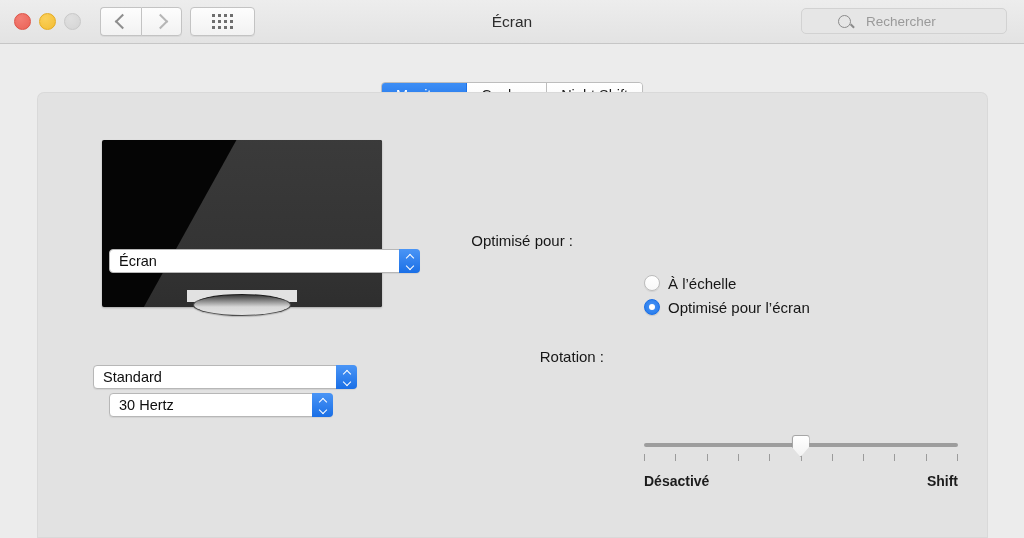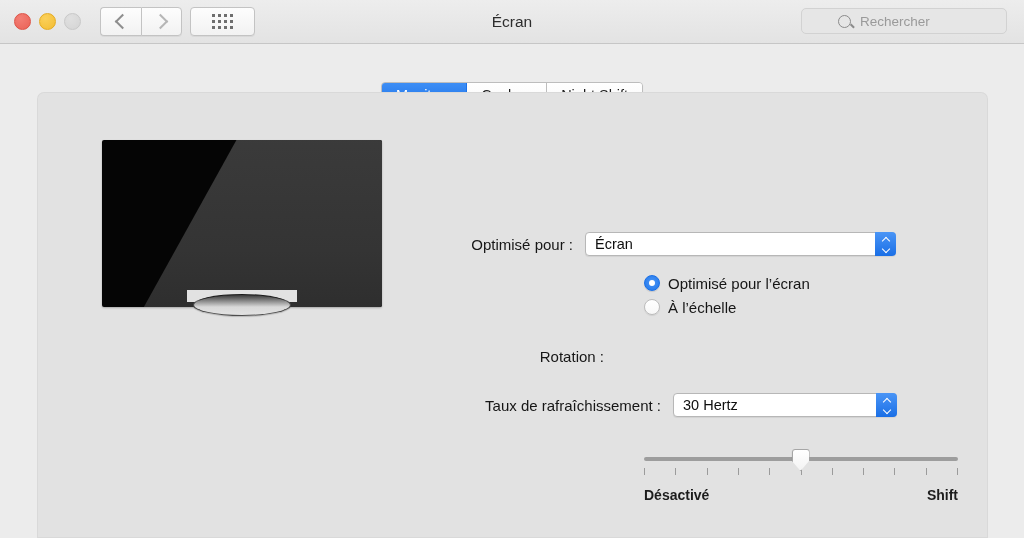--- a/index.html
+++ b/index.html
@@ -132,21 +132,21 @@
     content: "";
     position: absolute;
     width: 5px; height: 1.6px;
     background: #8b8b8b;
     transform: rotate(45deg);
     right: -5px; bottom: 0px;
   }
   .searchfield .sph {
     font-size: 13.5px;
     color: #9a9a9a;
-    margin-left: 22px;
+    margin-left: 28px;
   }
 
   
   .tabbar {
     position: absolute;
     left: 0; top: 82px;
     width: 1024px;
     display: flex;
     justify-content: center;
   }
@@ -240,21 +240,22 @@
     height: 12px;
     background: #e2e2e2;
   }
 
   
   .form { position: absolute; left: 0; top: 0; width: 951px; height: 446px; }
 
   .row {
     position: absolute;
     display: flex;
-    align-items: center;
+    align-items: flex-start;
+    flex-direction: column;
   }
   .row-label {
     font-size: 15px;
     color: #161616;
     text-align: right;
     white-space: nowrap;
   }
 
   .popup {
     position: relative;
@@ -340,21 +341,21 @@
   }
   .radio-label {
     font-size: 15px;
     color: #161616;
     white-space: nowrap;
   }
 
   
   .slider-wrap {
     position: absolute;
-    left: 607px; top: 359px;
+    left: 607px; top: 345px;
     width: 314px;
     height: 30px;
     font-weight: bold;
   }
   .slider-track {
     position: absolute;
     left: 0; top: 6px;
     width: 314px; height: 4px;
     background: #9d9d9d;
     border-radius: 2px;
@@ -465,35 +466,41 @@
           <span class="pval">Écran</span>
           <span class="stepper">
             <span class="ar up"></span>
               <span class="ar down"></span>
           </span>
         </div>
       </div>
 
       <div class="radios">
         <div class="radio-row">
+          <span class="radio off"></span>
+          <span class="radio-label">À l’échelle</span>
+        </div>
+        <div class="radio-row">
           <span class="radio on"></span>
           <span class="radio-label">Optimisé pour l’écran</span>
         </div>
-        <div class="radio-row">
-          <span class="radio off"></span>
-          <span class="radio-label">À l’échelle</span>
-        </div>
       </div>
 
       <div class="row" style="left:44px; top:256px; width:862px;">
         <div class="row-label" style="width:523px;">Rotation :</div>
+        <div class="popup" style="margin-left:12px; width:264px;">
+          <span class="pval">Standard</span>
+          <span class="stepper">
+            <span class="ar up"></span>
+              <span class="ar down"></span>
+          </span>
+        </div>
       </div>
 
       <div class="row" style="left:60px; top:301px; width:862px;">
-        <div class="row-label" style="width:564px;">Taux de rafraîchissement :</div>
         <div class="popup" style="margin-left:12px; width:224px;">
           <span class="pval">30 Hertz</span>
           <span class="stepper">
             <span class="ar up"></span>
               <span class="ar down"></span>
           </span>
         </div>
       </div>
 
 

